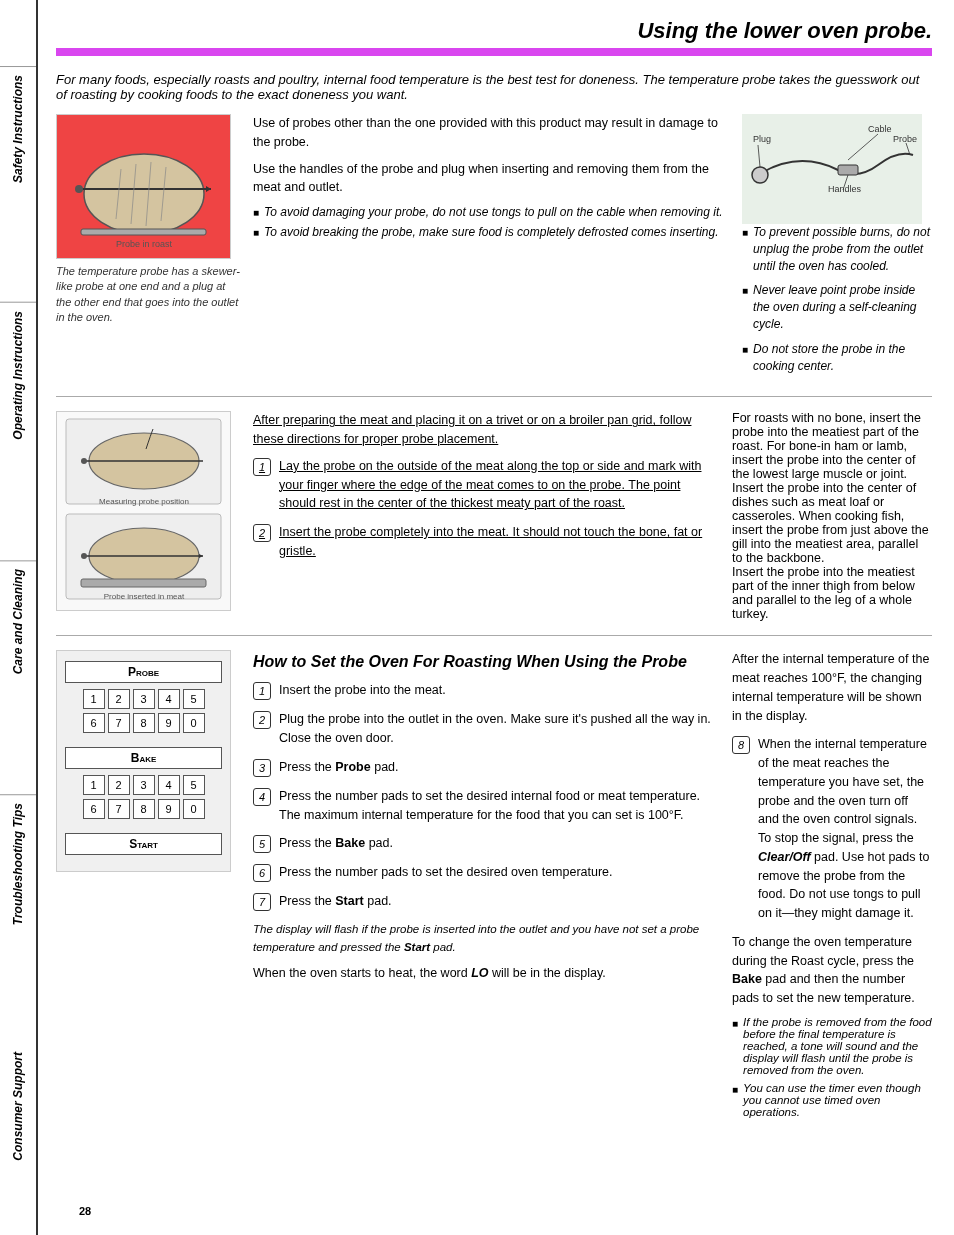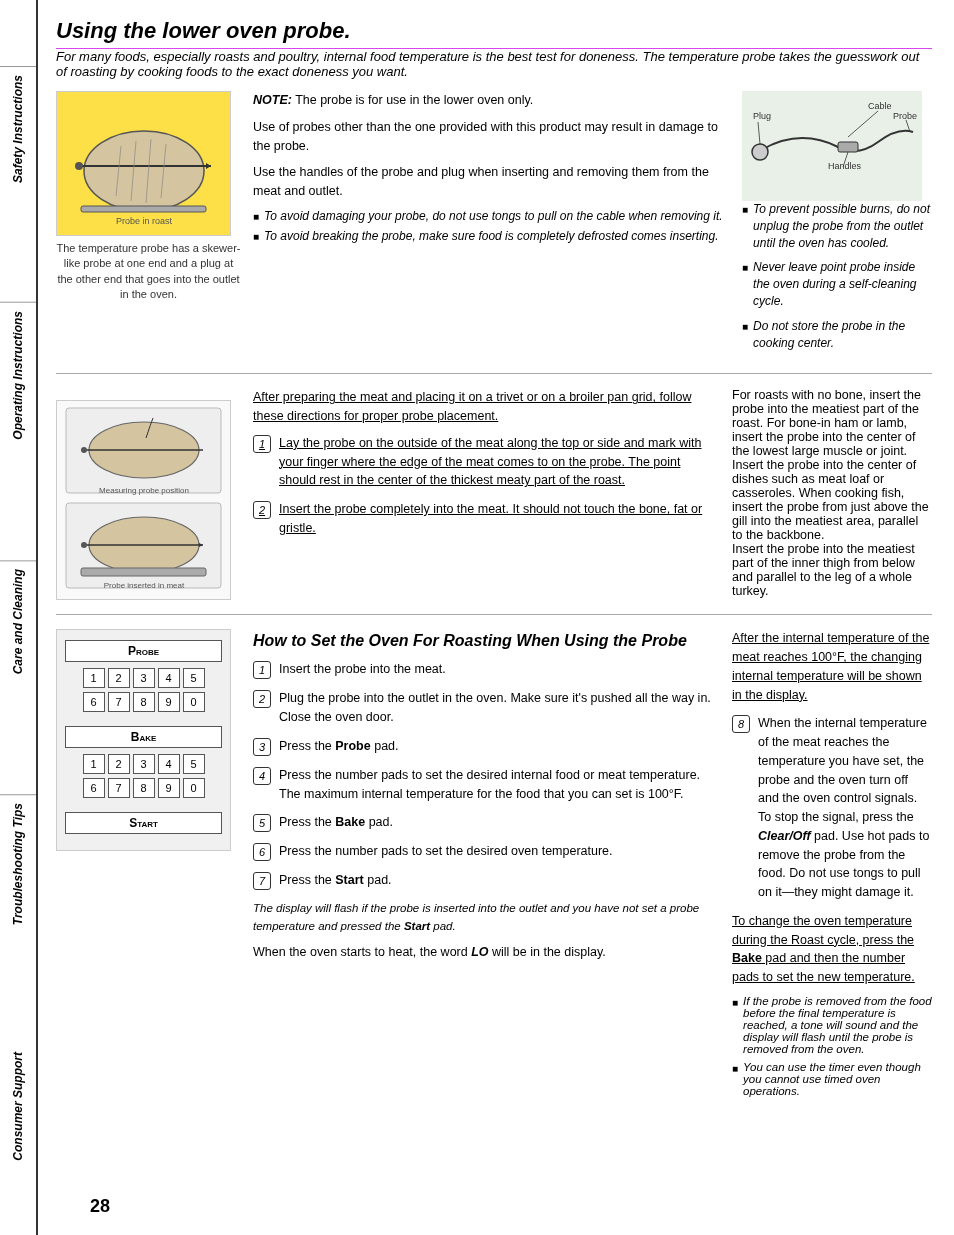--- a/index.html
+++ b/index.html
@@ -46,23 +46,24 @@
       flex: 1;
       padding: 18px 22px 18px 18px;
       position: relative;
     }
 
     
     .page-title {
       font-size: 22px;
       font-weight: bold;
       font-style: italic;
-      margin-bottom: 0;
-      border-bottom: 1px solid #d946ef;
+      margin-bottom: 16px;
+      border-bottom: 8px solid #d946ef;
       padding-bottom: 4px;
+      text-align: right;
     }
 
     
     .intro-para {
       font-style: italic;
       font-size: 13px;
       margin-bottom: 12px;
     }
 
     
@@ -88,28 +89,28 @@
     }
 
     .probe-image-box {
       border: 1px solid #ccc;
       width: 175px;
       height: 145px;
       display: flex;
       align-items: center;
       justify-content: center;
       margin-bottom: 5px;
-      background: #fde047;
+      background: #ef4444;
       overflow: hidden;
     }
     .caption-text {
       font-size: 11px;
+      font-style: italic;
       color: #333;
       line-height: 1.4;
-      text-align: center;
     }
 
     .note-bold { font-weight: bold; font-style: italic; }
     .top-center p { margin-bottom: 8px; line-height: 1.5; }
     .bullet-item {
       display: flex;
       gap: 5px;
       margin-bottom: 6px;
       font-style: italic;
       font-size: 12px;
@@ -127,21 +128,20 @@
     .mid-section {
       display: flex;
       gap: 12px;
       margin-bottom: 14px;
       border-bottom: 1px solid #aaa;
       padding-bottom: 14px;
     }
     .mid-left {
       width: 185px;
       flex-shrink: 0;
-      margin-top: 12px;
     }
     .mid-image-box {
       border: 1px solid #ccc;
       width: 175px;
       height: 200px;
       background: #f9f9f9;
       display: flex;
       align-items: center;
       justify-content: center;
       overflow: hidden;
@@ -217,30 +217,30 @@
     .bottom-right { width: 200px; font-size: 12.5px; }
 
     .section-heading {
       font-size: 16px;
       font-weight: bold;
       font-style: italic;
       margin-bottom: 8px;
     }
 
     .bottom-center p { margin-bottom: 7px; line-height: 1.5; }
-    .bottom-right p { margin-bottom: 7px; line-height: 1.5; text-decoration: underline; }
+    .bottom-right p { margin-bottom: 7px; line-height: 1.5; }
 
     .italic-note { font-style: italic; font-size: 11.5px; }
 
     
     .page-number {
       position: absolute;
       bottom: 18px;
-      left: 52px;
-      font-size: 18px;
+      left: 41px;
+      font-size: 11px;
       font-weight: bold;
     }
 
     
     .probe-diagram {
       background: #e8f0e8;
       padding: 6px;
       width: 180px;
     }
 
@@ -292,21 +292,20 @@
           <line x1="105" y1="48" x2="100" y2="102" stroke="#888" stroke-width="0.7"></line>
 
           <rect x="20" y="110" width="125" height="6" rx="2" fill="#aaa" stroke="#555" stroke-width="1"></rect>
           <text x="83" y="128" text-anchor="middle" font-size="9" fill="#555">Probe in roast</text>
         </svg>
       </div>
       <p class="caption-text">The temperature probe has a skewer-like probe at one end and a plug at the other end that goes into the outlet in the oven.</p>
     </div>
 
     <div class="top-center">
-      <p><span class="note-bold">NOTE:</span> <span>The probe is for use in the lower oven only.</span></p>
       <p>Use of probes other than the one provided with this product may result in damage to the probe.</p>
       <p>Use the handles of the probe and plug when inserting and removing them from the meat and outlet.</p>
       <div class="bullet-item">
         <span class="bullet-sq">■</span>
         <span>To avoid damaging your probe, do not use tongs to pull on the cable when removing it.</span>
       </div>
       <div class="bullet-item">
         <span class="bullet-sq">■</span>
         <span>To avoid breaking the probe, make sure food is completely defrosted comes inserting.</span>
       </div>

